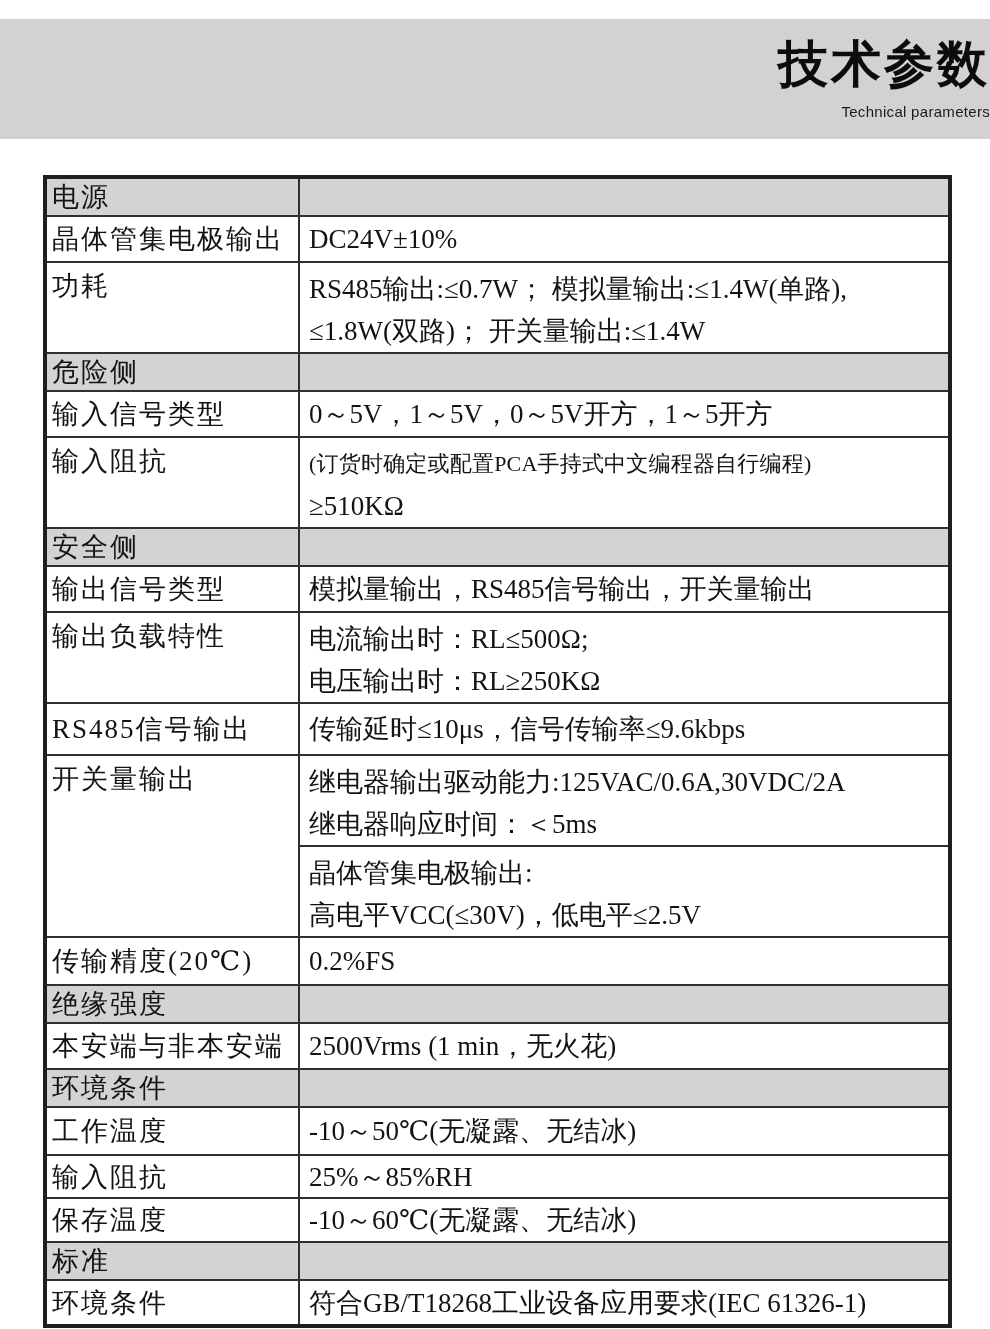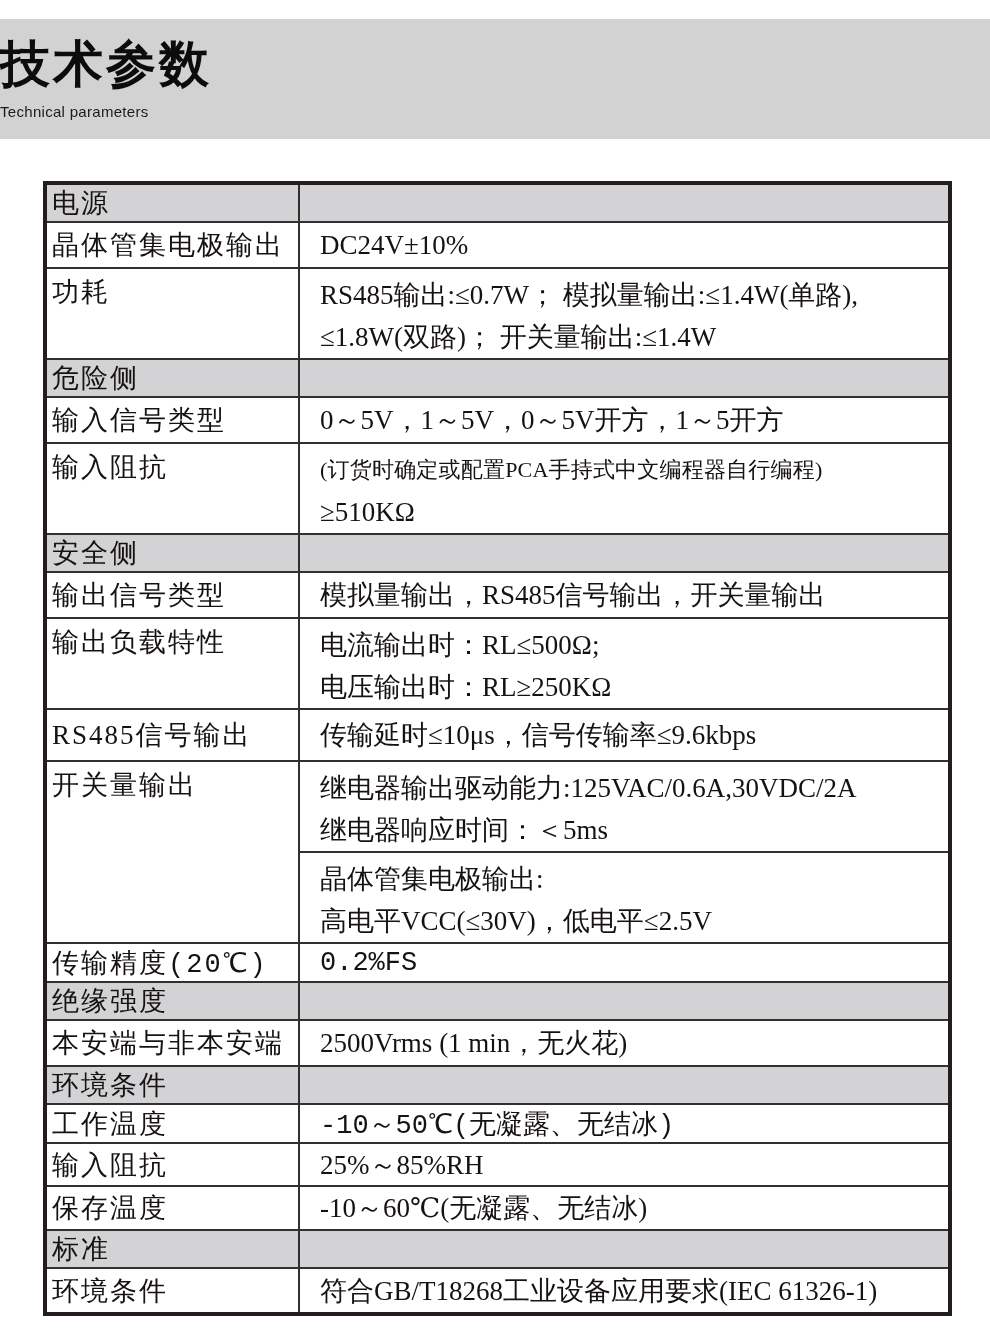--- a/index.html
+++ b/index.html
@@ -10,59 +10,59 @@
     color:#171212;
     position:relative;
     overflow:hidden;
   }
   .page{width:990px;height:1329px;background:#fff;position:relative;}
 
   
   .title-band{
     position:absolute;left:0;top:19px;width:990px;height:120px;
     background:var(--band-bg,#d2d2d2);
-    display:flex;flex-direction:column;align-items:flex-start;justify-content:center;
+    display:flex;flex-direction:column;align-items:flex-end;justify-content:center;
   }
   .title-band h1{
     margin:0;
     font-family:"Liberation Sans","DejaVu Sans",sans-serif;
     font-weight:900;font-size:50px;line-height:1.05;letter-spacing:3px;
     color:#0c0c0c;
   }
   .subtitle{
     font-family:"Liberation Sans","DejaVu Sans",sans-serif;
     font-size:15px;letter-spacing:.3px;color:#1b1b1b;margin-top:12px;
   }
 
   
   table.spec{
-    position:absolute;left:43px;top:181px;
+    position:absolute;left:43px;top:175px;
     width:905px;
     border-collapse:collapse;table-layout:fixed;
     border:4px solid var(--border,#241d1d);
   }
   col.c-label{width:254px;}
   col.c-value{width:651px;}
   td{
     border:2px solid #352e2e;
     font-size:27px;
     padding:0 6px;
     vertical-align:middle;
     overflow:hidden;
     white-space:nowrap;
   }
   td.lbl{letter-spacing:2px;padding-left:5px;}
-  td.val{padding-left:20px;}
+  td.val{padding-left:9px;}
   tr.sec td{background:var(--section-bg,#d3d3d5);}
   td.top{vertical-align:top;padding-top:5px;}
   .line{display:block;line-height:42px;}
   .line.small{font-size:22px;letter-spacing:.2px;}
   
   .hsec{height:37px;} .h40{height:52px;} .h43{height:43px;} .h44{height:44px;}
-  .h46{height:46px;} .h47{height:46px;} .h48{height:39px;font-family:Liberation Mono, monospace;}
+  .h46{height:46px;} .h47{height:46px;} .h48{height:48px;}
   .h80{height:80px;} .h86{height:86px;} .h88{height:88px;} .h90{height:90px;}
 </style>
 </head>
 <body>
 
 <div class="page">
 
   <header class="title-band">
     <h1>技术参数</h1>
     <div class="subtitle">Technical parameters</div>

